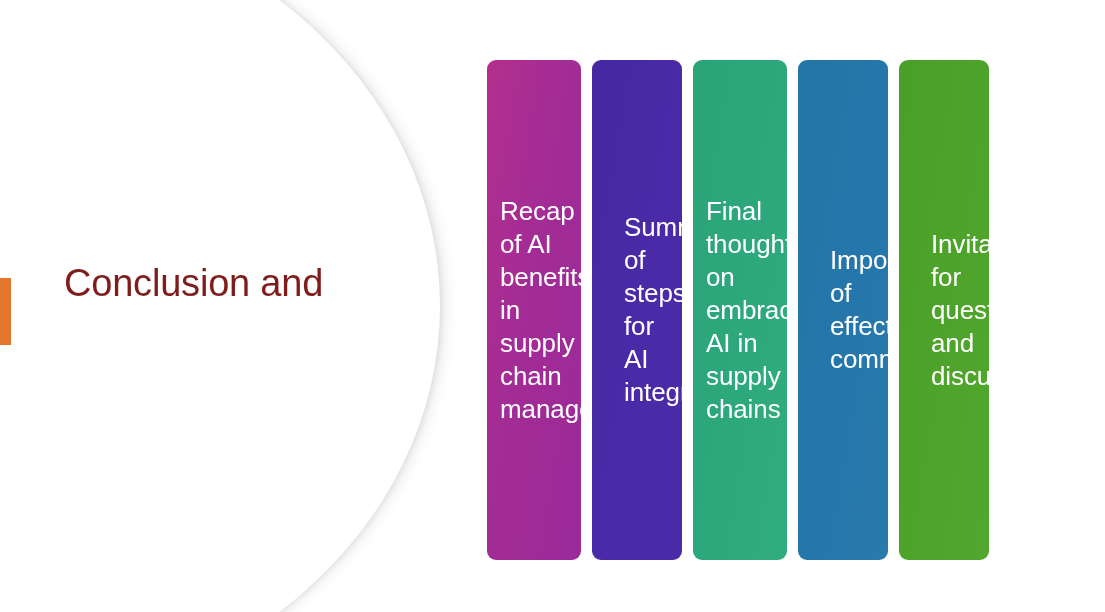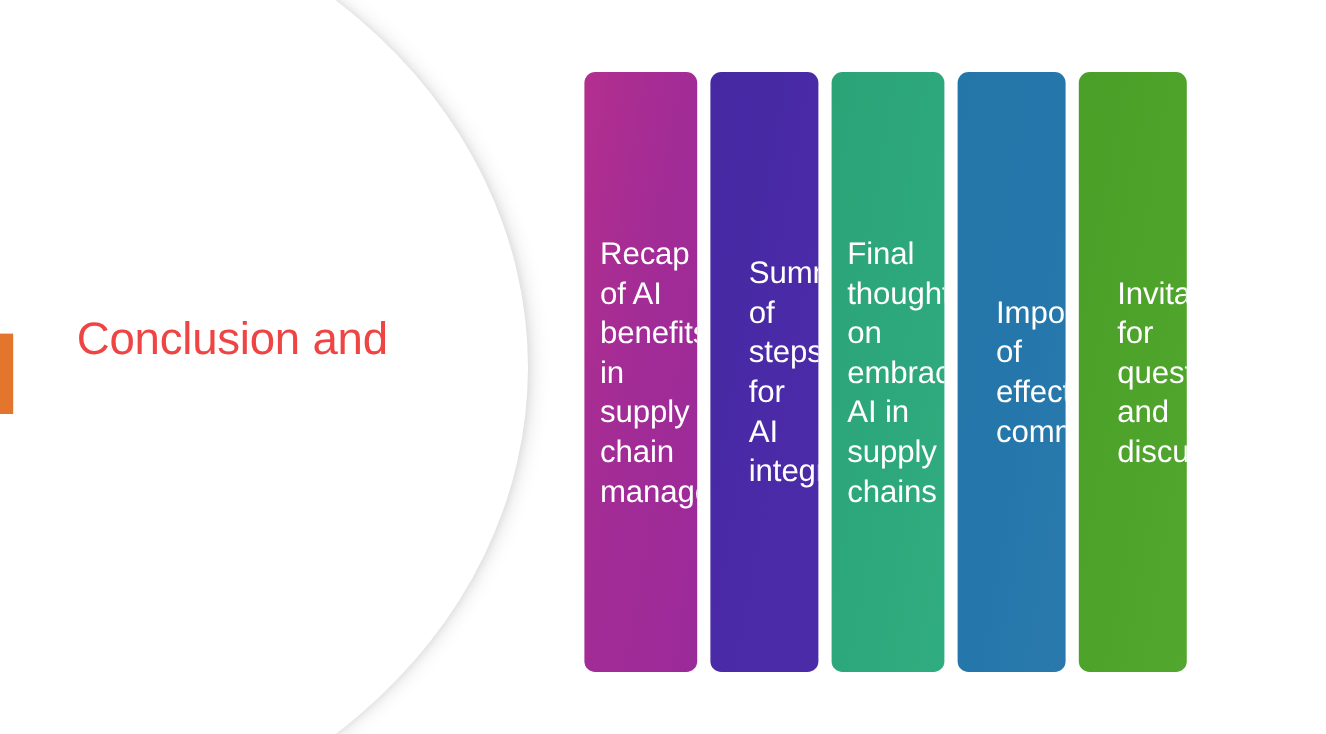--- a/index.html
+++ b/index.html
@@ -52,21 +52,21 @@
     background: #e3762c;
   }
   .title {
     position: absolute;
     left: 64px;
     top: 258px;
     width: 330px;
     font-size: 38px;
     line-height: 50px;
     font-weight: 400;
-    color: #ef4444;
+    color: #7f1d1d;
     letter-spacing: -0.2px;
   }
 
   
   .bars {
     position: absolute;
     left: 487px;
     top: 60px;
     width: 472px;
     height: 500px;

